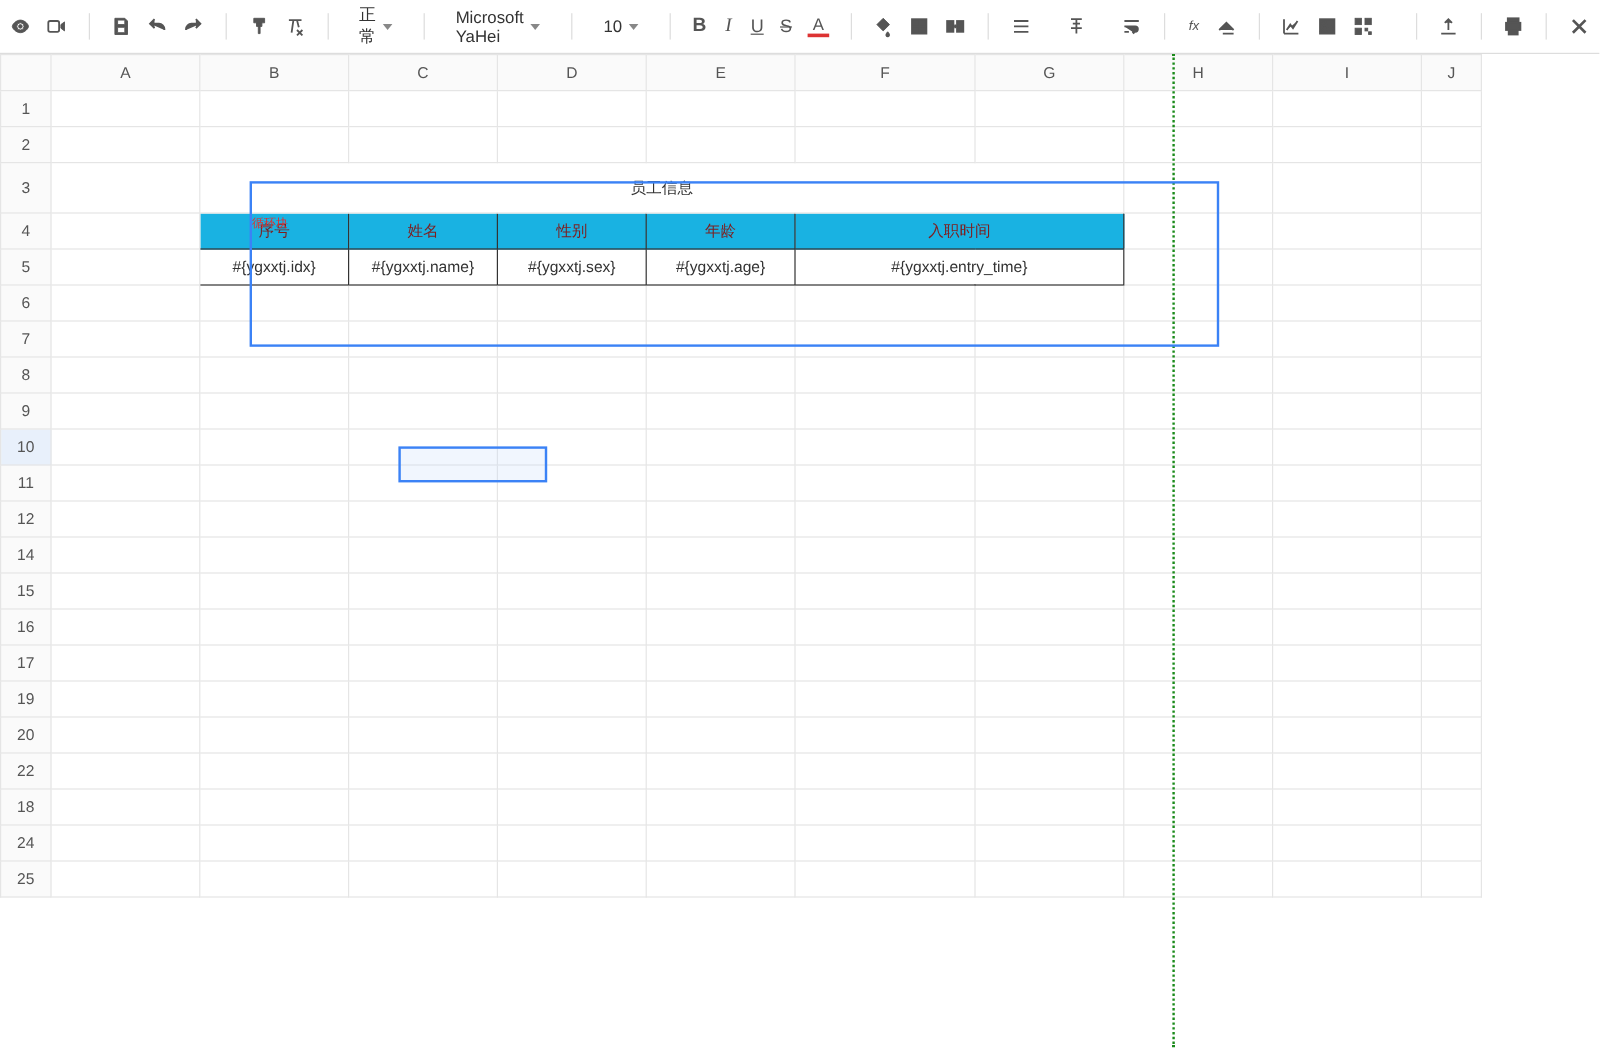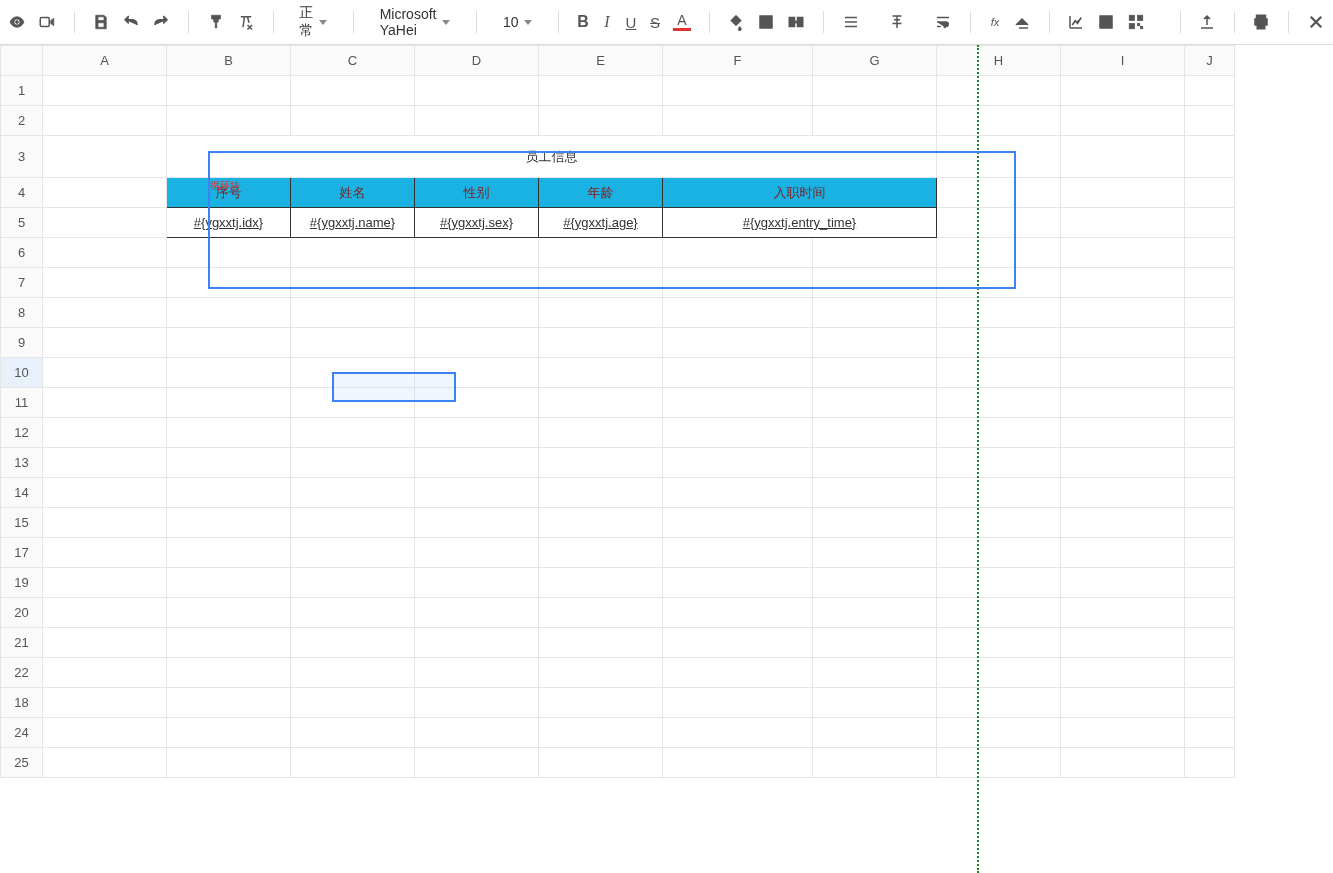--- a/index.html
+++ b/index.html
@@ -28,21 +28,21 @@
 
 
 .title-cell { font-weight: bold; font-size: 20px; text-align: center !important; height: 42px !important; font-family: Liberation Mono, monospace; }
 
 
 .loop-label { position: absolute; font-size: 10px; color: #e02f2f; left: 210px; top: 134px; z-index: 5; pointer-events: none; }
 
 
 .thdr { background: #19b2e2 !important; color: #7f1d1d; text-align: center !important; font-size: 15px; border: 1px solid #333 !important; }
 
-.trow { border: 1px solid #333 !important; text-align: center !important; font-size: 15px; text-decoration: underline; }
+.trow { border: 1px solid #333 !important; text-align: center !important; font-size: 15px; }
 
 
 .sel-range { position: absolute; border: 2px solid #3b82f6; pointer-events: none; z-index: 3; }
 .sel-range.r1 { left: 208px; top: 106px; width: 808px; height: 138px; }
 
 .sel-range.r2 { left: 332px; top: 327px; width: 124px; height: 30px; background: rgba(200,220,250,.25); }
 
 
 .pagebreak { position: absolute; top: 0; bottom: 0; left: 977px; width: 0; border-left: 2px dotted #1a8a1a; z-index: 2; pointer-events: none; }
 
@@ -392,33 +392,20 @@
           <td class="cell"></td>
           <td class="cell"></td>
           <td class="cell"></td>
           <td class="cell"></td>
           <td class="cell"></td>
           <td class="cell"></td>
           <td class="cell"></td>
           <td class="cell"></td>
         </tr>
         <tr>
-          <th class="rownum">13</th>
-          <td class="cell"></td>
-          <td class="cell"></td>
-          <td class="cell"></td>
-          <td class="cell"></td>
-          <td class="cell"></td>
-          <td class="cell"></td>
-          <td class="cell"></td>
-          <td class="cell"></td>
-          <td class="cell"></td>
-          <td class="cell"></td>
-        </tr>
-        <tr>
           <th class="rownum">14</th>
           <td class="cell"></td>
           <td class="cell"></td>
           <td class="cell"></td>
           <td class="cell"></td>
           <td class="cell"></td>
           <td class="cell"></td>
           <td class="cell"></td>
           <td class="cell"></td>
           <td class="cell"></td>
@@ -431,20 +418,33 @@
           <td class="cell"></td>
           <td class="cell"></td>
           <td class="cell"></td>
           <td class="cell"></td>
           <td class="cell"></td>
           <td class="cell"></td>
           <td class="cell"></td>
           <td class="cell"></td>
         </tr>
         <tr>
+          <th class="rownum">16</th>
+          <td class="cell"></td>
+          <td class="cell"></td>
+          <td class="cell"></td>
+          <td class="cell"></td>
+          <td class="cell"></td>
+          <td class="cell"></td>
+          <td class="cell"></td>
+          <td class="cell"></td>
+          <td class="cell"></td>
+          <td class="cell"></td>
+        </tr>
+        <tr>
           <th class="rownum">17</th>
           <td class="cell"></td>
           <td class="cell"></td>
           <td class="cell"></td>
           <td class="cell"></td>
           <td class="cell"></td>
           <td class="cell"></td>
           <td class="cell"></td>
           <td class="cell"></td>
           <td class="cell"></td>
@@ -458,33 +458,20 @@
           <td class="cell"></td>
           <td class="cell"></td>
           <td class="cell"></td>
           <td class="cell"></td>
           <td class="cell"></td>
           <td class="cell"></td>
           <td class="cell"></td>
         </tr>
         <tr>
           <th class="rownum">20</th>
-          <td class="cell"></td>
-          <td class="cell"></td>
-          <td class="cell"></td>
-          <td class="cell"></td>
-          <td class="cell"></td>
-          <td class="cell"></td>
-          <td class="cell"></td>
-          <td class="cell"></td>
-          <td class="cell"></td>
-          <td class="cell"></td>
-        </tr>
-        <tr>
-          <th class="rownum">21</th>
           <td class="cell"></td>
           <td class="cell"></td>
           <td class="cell"></td>
           <td class="cell"></td>
           <td class="cell"></td>
           <td class="cell"></td>
           <td class="cell"></td>
           <td class="cell"></td>
           <td class="cell"></td>
           <td class="cell"></td>

